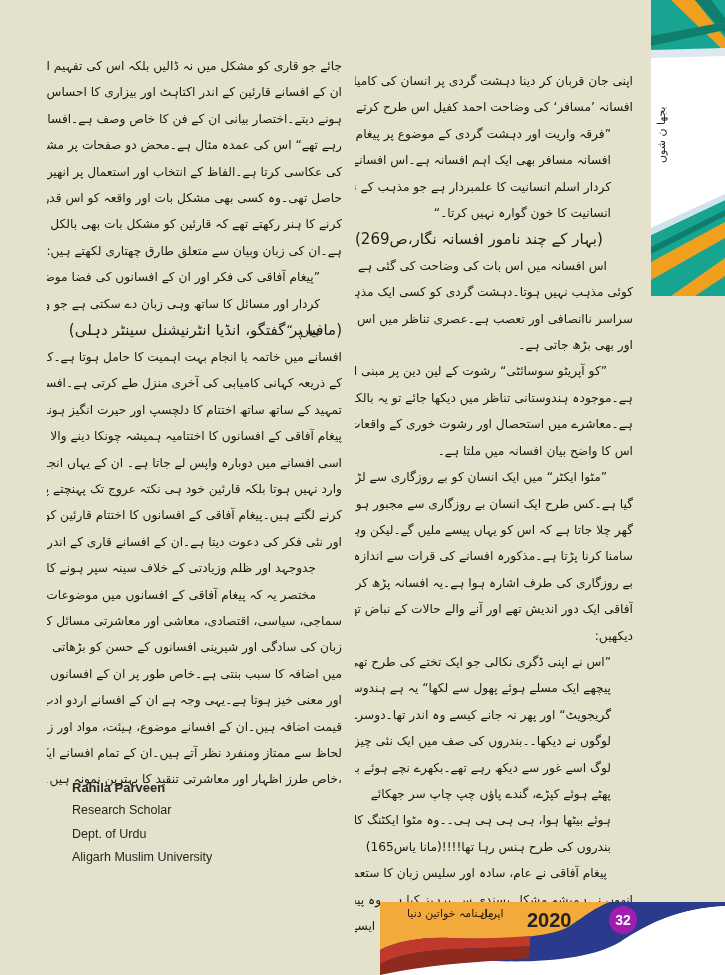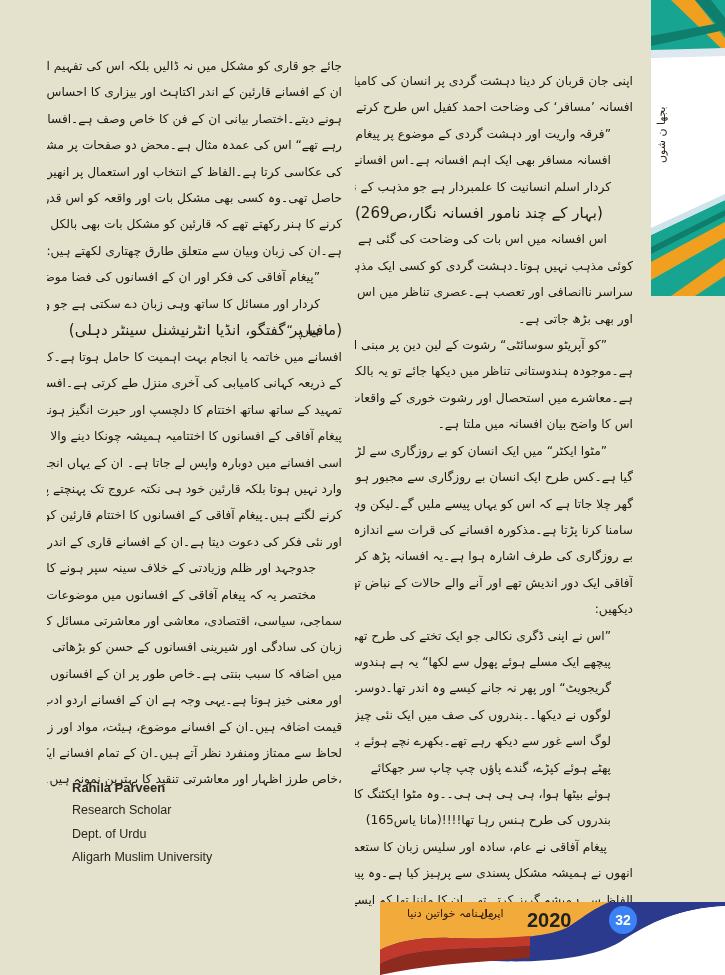--- a/index.html
+++ b/index.html
@@ -37,21 +37,21 @@
 
   
   .footer { position: absolute; left: 380px; top: 902px; width: 345px; height: 73px; overflow: hidden; }
   .footer svg { position: absolute; inset: 0; }
   .footer-text { position: absolute; top: 907px; height: 24px; font-size: 11px; color: #2a1a10; direction: rtl; }
   .footer-year { position: absolute; left: 527px; top: 909px; font-family: "Liberation Sans", sans-serif; font-weight: bold; font-size: 20px; color: #222; text-align: center; }
   .footer-month { left: 480px; text-align: center; }
   .footer-mag { left: 407px; }
   .page-badge {
     position: absolute; left: 609px; top: 906px; width: 28px; height: 28px; border-radius: 50%;
-    background: #3b82f6; color: #fff; font-family: "Liberation Sans", sans-serif; font-weight: bold;
+    background: #a21caf; color: #fff; font-family: "Liberation Sans", sans-serif; font-weight: bold;
     font-size: 14px; display: flex; align-items: center; justify-content: center;
   }
 </style>
 </head>
 <body>
 
 <div class="page">
 
   <div class="side-panel">
     <svg width="74" height="296" viewBox="0 0 74 296">
@@ -68,20 +68,21 @@
     </svg>
   </div>
   <div class="side-label">بجھا ن شوں</div>
 
   <div class="col col-right">
     <span class="line">اپنی جان قربان کر دینا دہشت گردی پر انسان کی کامیابی کی دلیل ہے۔</span>
     <span class="line">افسانہ ’مسافر‘ کی وضاحت احمد کفیل اس طرح کرتے ہیں:</span>
     <span class="line quote">”فرقہ واریت اور دہشت گردی کے موضوع پر پیغام آفاقی کا</span>
     <span class="line quote">افسانہ مسافر بھی ایک اہم افسانہ ہے۔اس افسانے کا مرکزی</span>
     <span class="line quote">کردار اسلم انسانیت کا علمبردار ہے جو مذہب کے نام پر</span>
+    <span class="line quote">انسانیت کا خون گوارہ نہیں کرتا۔“</span>
     <span class="line ref">(بہار کے چند نامور افسانہ نگار،ص269)</span>
     <span class="line indent">اس افسانہ میں اس بات کی وضاحت کی گئی ہے کہ دہشت گرد کا</span>
     <span class="line">کوئی مذہب نہیں ہوتا۔دہشت گردی کو کسی ایک مذہب یا علاقے سے جوڑنا</span>
     <span class="line">سراسر ناانصافی اور تعصب ہے۔عصری تناظر میں اس افسانے کی معنویت</span>
     <span class="line">اور بھی بڑھ جاتی ہے۔</span>
     <span class="line indent">”کو آپریٹو سوسائٹی“ رشوت کے لین دین پر مبنی ایک اہم افسانہ</span>
     <span class="line">ہے۔موجودہ ہندوستانی تناظر میں دیکھا جائے تو یہ بالکل حقیقی معلوم ہوتا</span>
     <span class="line">ہے۔معاشرے میں استحصال اور رشوت خوری کے واقعات بڑھ رہے ہیں</span>
     <span class="line">اس کا واضح بیان افسانہ میں ملتا ہے۔</span>
     <span class="line indent">”مٹوا ایکٹر“ میں ایک انسان کو بے روزگاری سے لڑتے ہوئے دکھایا</span>

